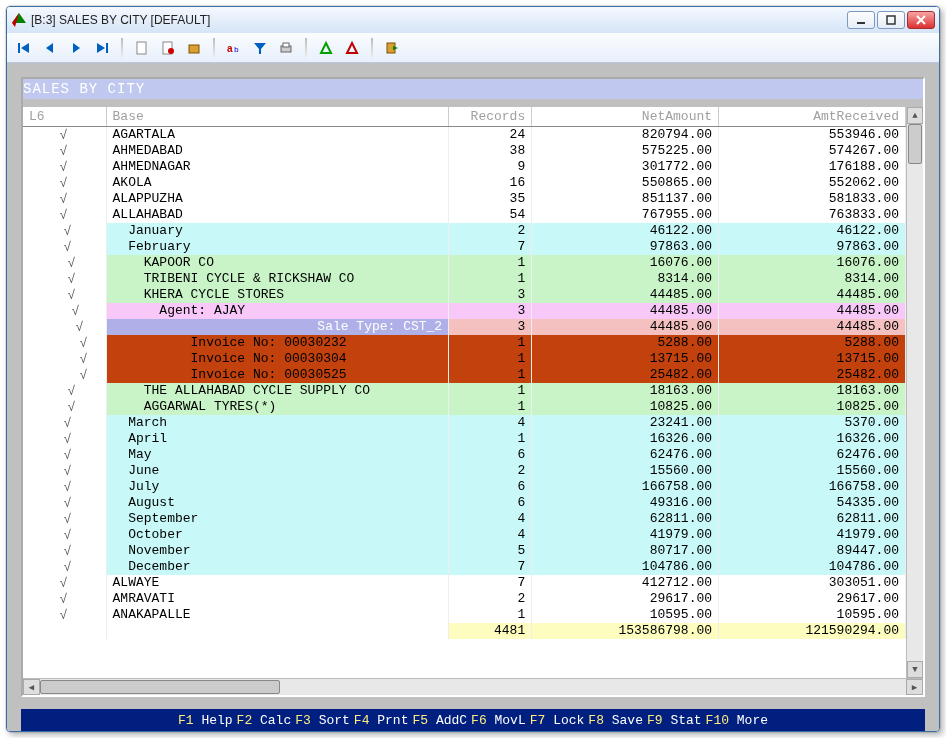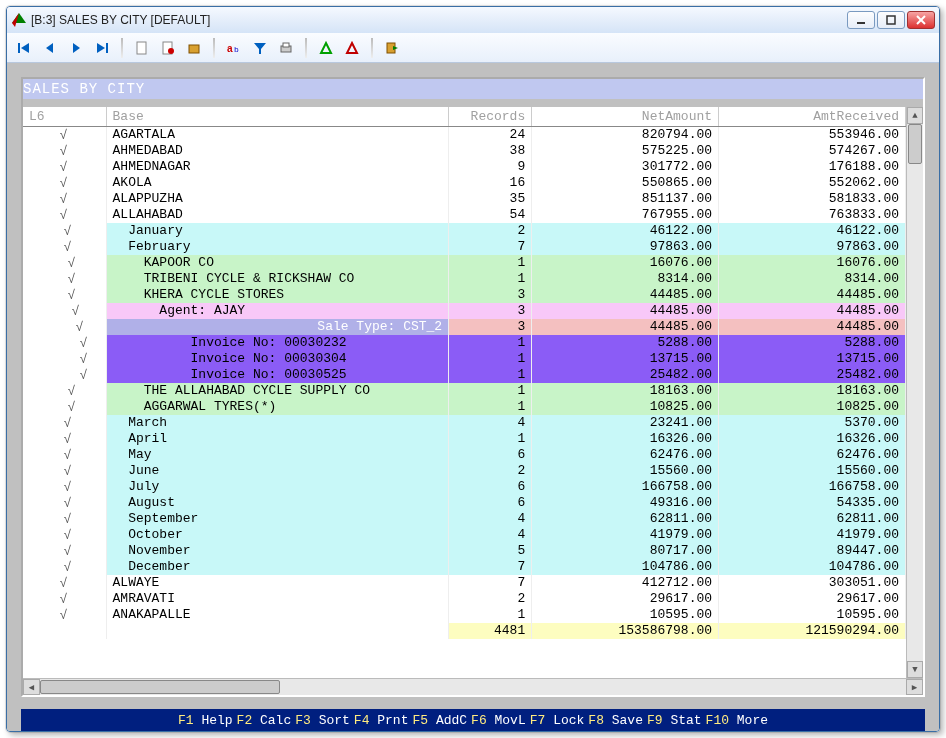--- a/index.html
+++ b/index.html
@@ -120,21 +120,21 @@
     white-space:nowrap;
     border-right:1px solid #eee;
   }
   td.tick { text-align:center; color:#555; font-family:Arial,sans-serif; }
   td.num { text-align:right; }
   tr.level1 td.base, tr.level1 td.num { background:#c8f8f8; }
   tr.level2 td.base, tr.level2 td.num { background:#c8f4c8; }
   tr.level3-pink td.base, tr.level3-pink td.num { background:#f8c8f8; }
   tr.level3-sel td.base { background:#b0b0e8; color:#fff;text-align:right; }
   tr.level3-sel td.num { background:#f4c0c0; }
-  tr.level4 td.base, tr.level4 td.num { background:#8b5cf6;margin-top:16px; }
+  tr.level4 td.base, tr.level4 td.num { background:#c2410c;margin-top:16px; }
   tr.total td.num { background:#fdfdc0; }
   .col-tick { width:80px; }
   .col-base { width:330px; }
   .col-rec { width:80px; }
   .col-net { width:180px; }
   .col-amt { width:180px; }
 
   .vscroll {
     width:17px;
     background:#e8e8e8;

